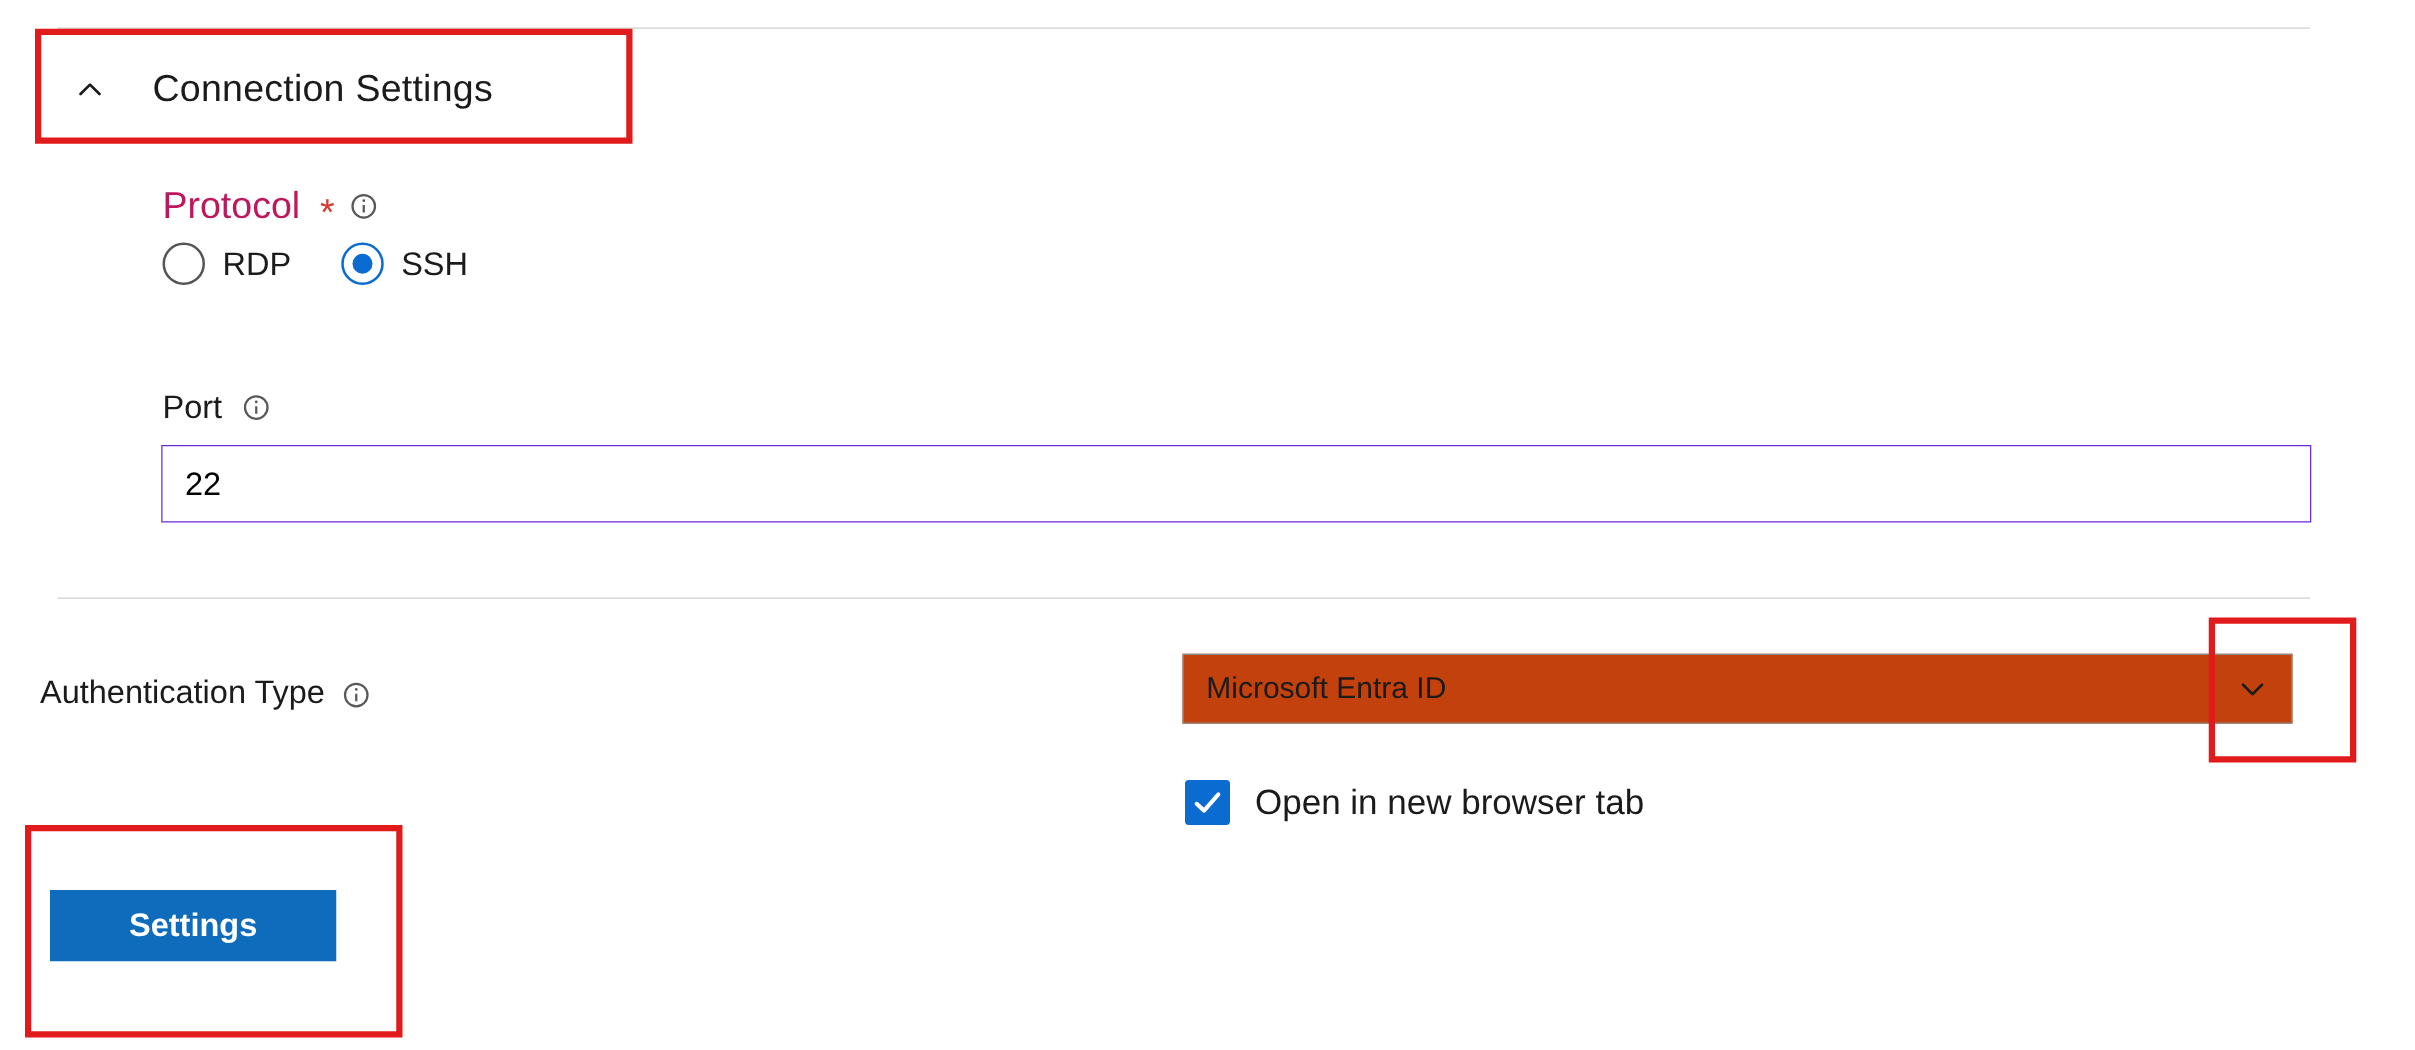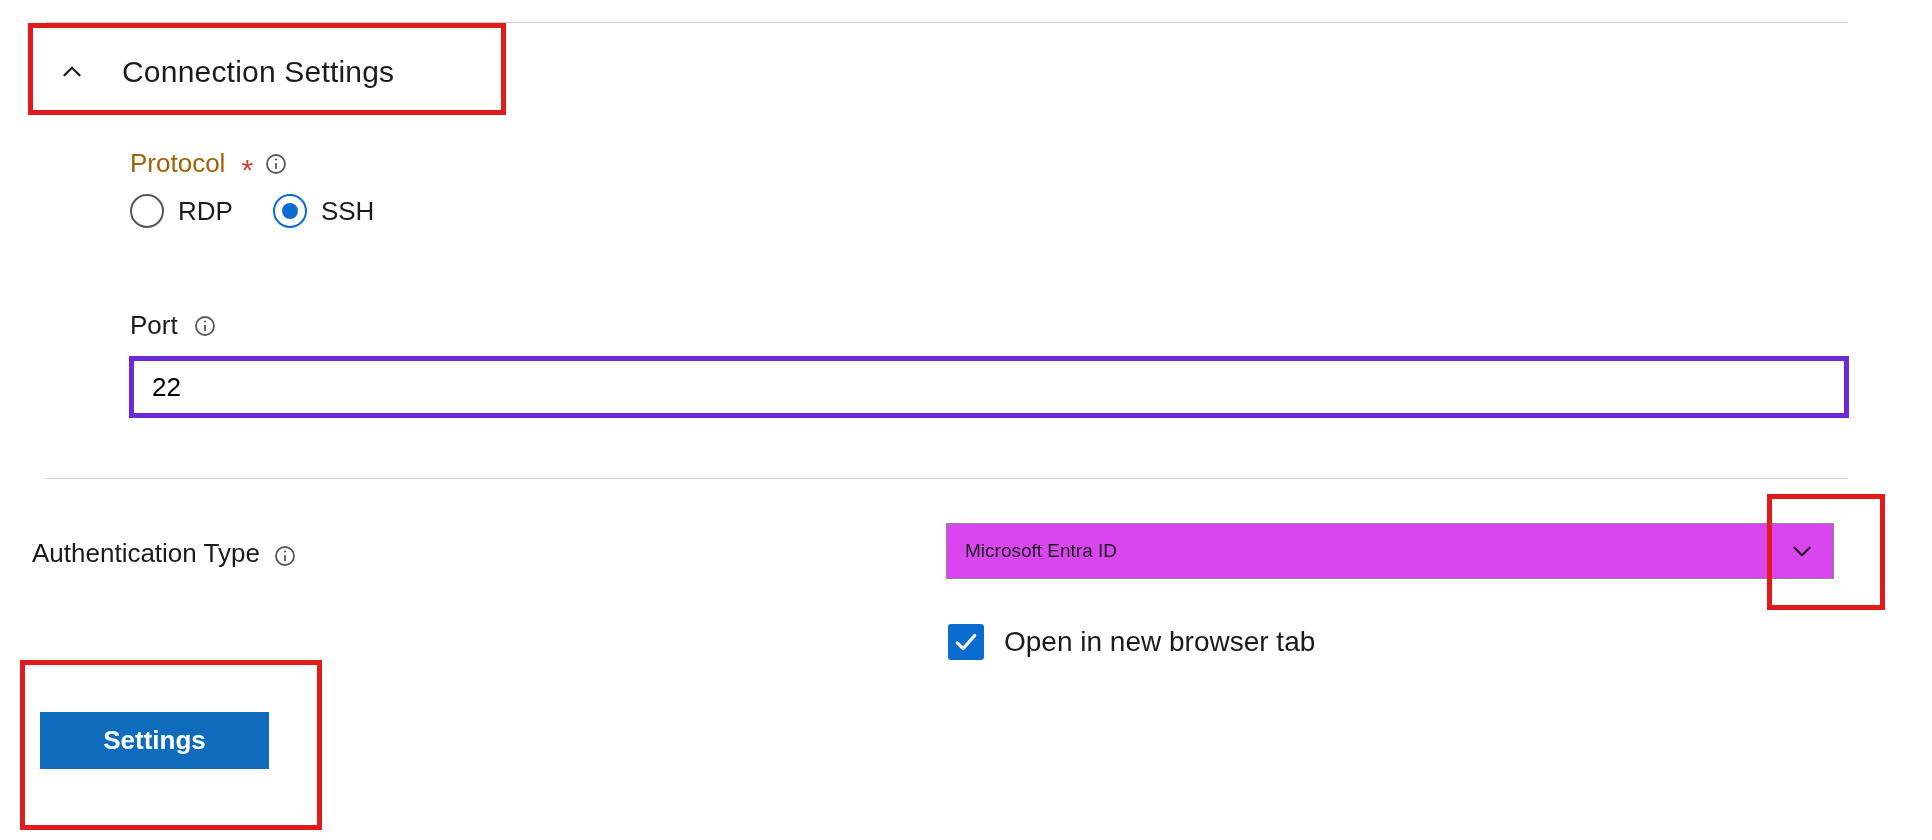--- a/index.html
+++ b/index.html
@@ -23,52 +23,52 @@
   
   .section-header {
     position: absolute; left: 58px; top: 55px; display: flex; align-items: center;
     font-size: 30px; font-weight: 400; letter-spacing: .2px;
     cursor: pointer;
   }
   .chev { width: 28px; height: 28px; margin-right: 36px; display:inline-flex; align-items:center; justify-content:center; }
   .chev svg { width: 26px; height: 26px; }
 
   
-  .lbl { font-size: 26px; color:#a16207; }
+  .lbl { font-size: 30px; color:#be185d; }
   .protocol-label { position:absolute; left:130px; top:148px; display:flex; align-items:center; gap:10px; }
   .required { color:#d43b2d; font-size:30px; margin-left:6px; line-height: 0.8; position:relative; top:6px; }
   .info-icon { width:26px; height:26px; display:inline-flex; align-items:center; justify-content:center; }
   .info-icon svg { width:24px; height:24px; }
 
   
   .radio-row { position:absolute; left:130px; top:194px; display:flex; align-items:center; gap:40px; }
   .radio { display:flex; align-items:center; gap:14px; cursor:pointer; font-size:26px; }
   .radio .circle { width:34px; height:34px; border:2.5px solid #555; border-radius:50%; position:relative; }
   .radio.checked .circle { border-color:#0a6bd1; }
   .radio.checked .circle::after {
     content:""; position:absolute; left:50%; top:50%; transform:translate(-50%,-50%);
     width:16px; height:16px; border-radius:50%; background:#0a6bd1;
   }
 
   
   .port-label { position:absolute; left:130px; top:310px; display:flex; align-items:center; gap:14px; font-size:26px;text-align:center; }
   .port-input {
     position:absolute; left:129px; top:356px; width:1720px; height:62px;
-    border:5px solid #6d28d9; background:#fff; padding:0 18px; font-size:26px;
+    border:1px solid #6d28d9; background:#fff; padding:0 18px; font-size:26px;
   }
 
   
   .mid-hr { position:absolute; left:46px; top:478px; width:1802px; height:0; border-top:1px solid #d0d0d0; }
 
   
   .auth-label { position:absolute; left:32px; top:538px; display:flex; align-items:flex-end; gap:12px; font-size:26px; }
   .auth-select {
     position:absolute; left:946px; top:523px; width:888px; height:56px;
-    border:1px solid #8a8a8a; background:#d946ef; display:flex; align-items:center; justify-content:space-between;
-    padding:0 18px; font-size:19px; cursor:pointer;
+    border:1px solid #8a8a8a; background:#c2410c; display:flex; align-items:center; justify-content:space-between;
+    padding:0 18px; font-size:24px; cursor:pointer;
   }
   .auth-select .chevdn { width:26px; height:26px; display:inline-flex; align-items:center; justify-content:center; }
 
   
   .cb-row { position:absolute; left:948px; top:624px; display:flex; align-items:center; gap:20px; font-size:28px;text-align:center; }
   .cb { width:36px; height:36px; border-radius:3px; background:#0a6bd1; display:flex; align-items:center; justify-content:center; cursor:pointer; }
   .cb svg { width:26px; height:26px; }
 
   
   .connect-btn {

